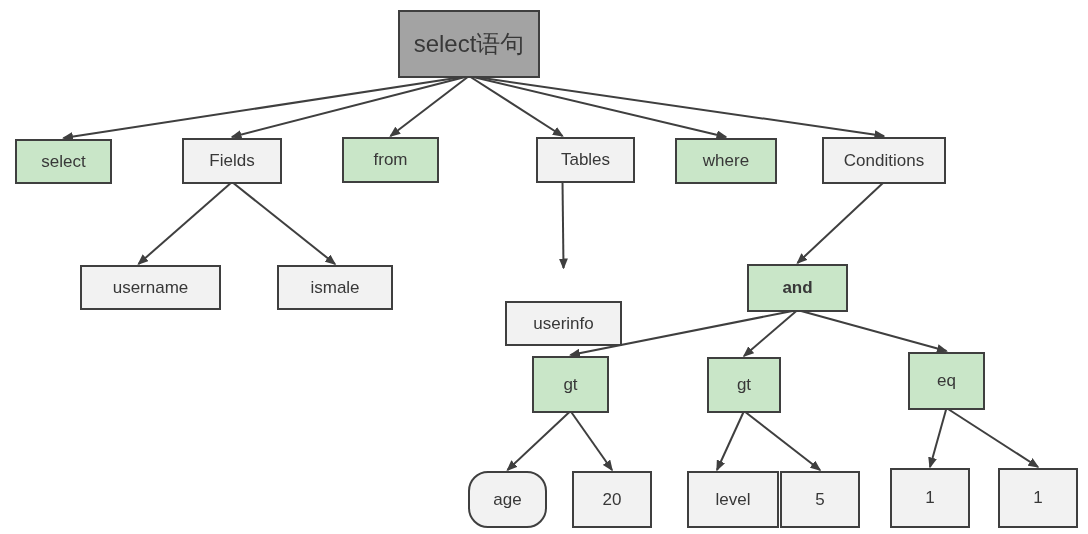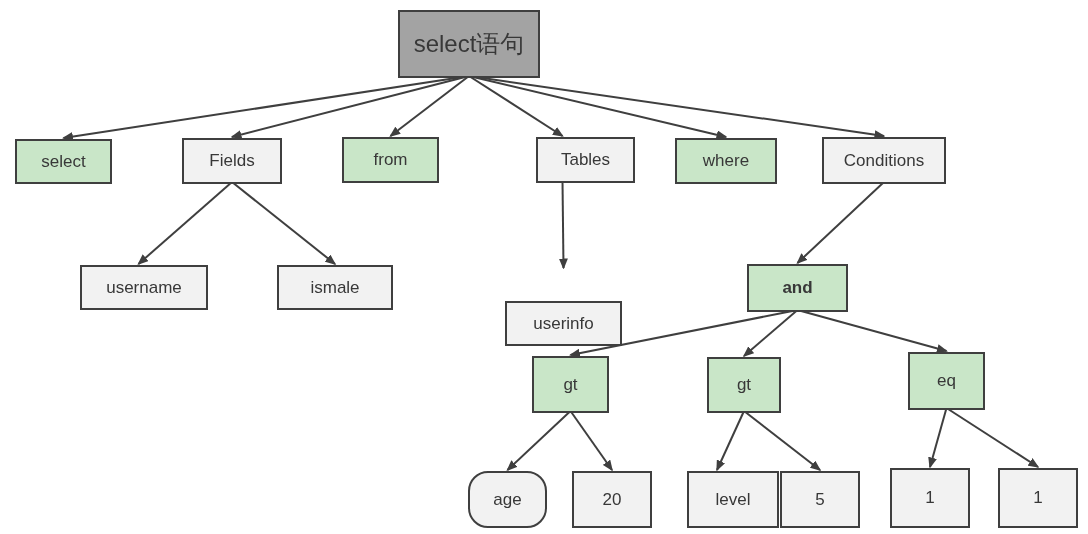--- a/index.html
+++ b/index.html
@@ -35,21 +35,21 @@
   .kind-plain   { background: #f2f2f2; }
 
   
   .n-root       { left: 398px; top: 10px;  width: 142px; height: 68px; }
   .n-select     { left: 15px;  top: 139px; width: 97px;  height: 45px; }
   .n-fields     { left: 182px; top: 138px; width: 100px; height: 46px; }
   .n-from       { left: 342px; top: 137px; width: 97px;  height: 46px; }
   .n-tables     { left: 513px; top: 137px; width: 99px;  height: 46px; margin-left: 23px; }
   .n-where      { left: 675px; top: 138px; width: 102px; height: 46px; }
   .n-conditions { left: 822px; top: 137px; width: 124px; height: 47px; }
-  .n-username   { left: 80px;  top: 265px; width: 128px; height: 45px; text-align: center; }
+  .n-username   { left: 80px;  top: 265px; width: 141px; height: 45px; text-align: center; }
   .n-ismale     { left: 277px; top: 265px; width: 116px; height: 45px; text-align: center; }
   .n-userinfo   { left: 505px; top: 269px; width: 117px; height: 45px; margin-top: 32px; }
   .n-and        { left: 747px; top: 264px; width: 101px; height: 48px; font-weight: bold; }
   .n-gt1        { left: 532px; top: 356px; width: 77px;  height: 57px; }
   .n-gt2        { left: 707px; top: 357px; width: 74px;  height: 56px; }
   .n-eq         { left: 908px; top: 352px; width: 77px;  height: 58px; }
   .n-age        { left: 468px; top: 471px; width: 79px;  height: 57px; border-radius: 20px; }
   .n-num20      { left: 572px; top: 471px; width: 80px;  height: 57px; }
   .n-level      { left: 677px; top: 471px; width: 92px;  height: 57px; margin-left: 10px; }
   .n-num5       { left: 780px; top: 471px; width: 80px;  height: 57px; }

